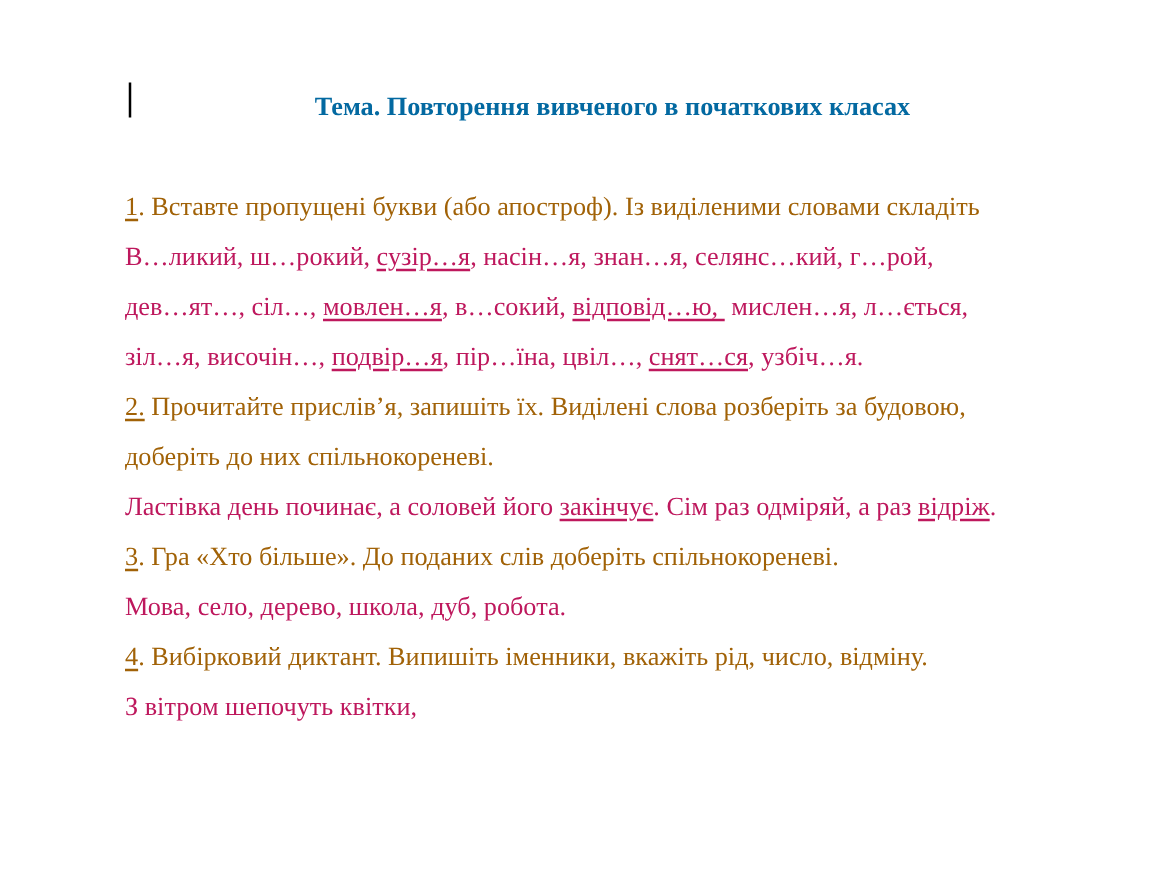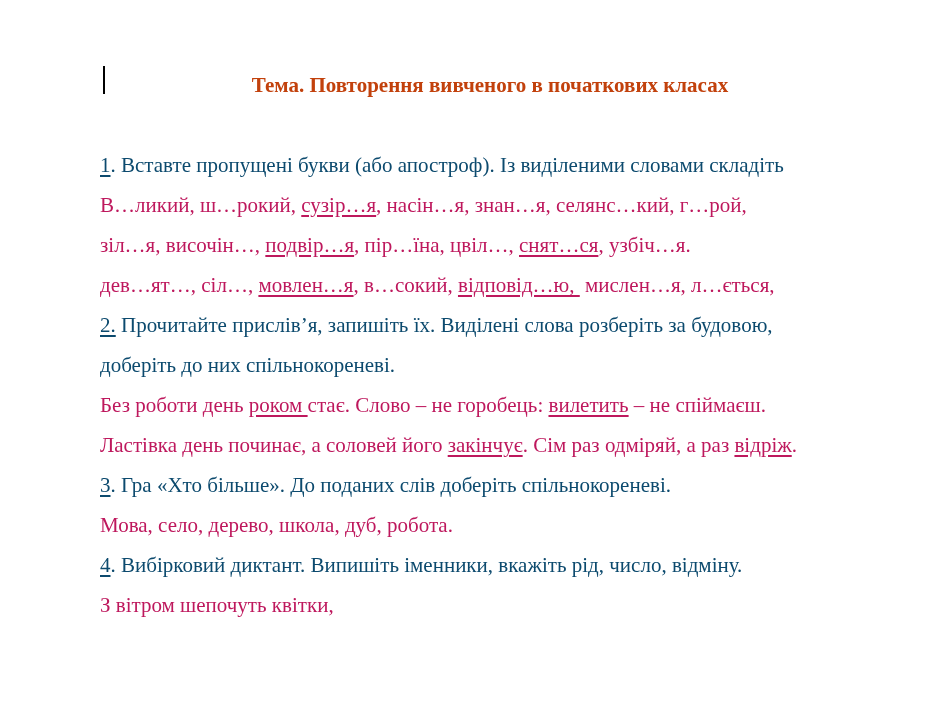--- a/index.html
+++ b/index.html
@@ -32,48 +32,47 @@
   .line {
     height: 40px;
     line-height: 40px;
     font-size: 21px;
     white-space: pre;
     color: #1a1a1a;
   }
   .title-line {
     font-weight: bold;
     text-align: center;
-    color: #c2410c;
+    color: #0369a1;
   }
   .empty-line {
     height: 40px;
   }
-  .line.purple { color: #0c4a6e; }
+  .line.purple { color: #a16207; }
   .line.black  { color: #be185d; }
   .u {
     text-decoration: underline;
     text-underline-offset: 3px;
   }
 </style>
 </head>
 <body>
 
 <div class="page">
   <div class="caret"></div>
   <div class="doc">
     <div class="line title-line">Тема. Повторення вивченого в початкових класах</div>
     <div class="empty-line"></div>
     <div id="lines">
         <div class="line purple"><span class="u">1</span><span>. Вставте пропущені букви (або апостроф). Із виділеними словами складіть</span></div>
         <div class="line black"><span>В…ликий, ш…рокий, </span><span class="u">сузір…я</span><span>, насін…я, знан…я, селянс…кий, г…рой,</span></div>
+        <div class="line black"><span>дев…ят…, сіл…, </span><span class="u">мовлен…я</span><span>, в…сокий, </span><span class="u">відповід…ю, </span><span> мислен…я, л…ється,</span></div>
         <div class="line black"><span>зіл…я, височін…, </span><span class="u">подвір…я</span><span>, пір…їна, цвіл…, </span><span class="u">снят…ся</span><span>, узбіч…я.</span></div>
-        <div class="line black"><span>дев…ят…, сіл…, </span><span class="u">мовлен…я</span><span>, в…сокий, </span><span class="u">відповід…ю, </span><span> мислен…я, л…ється,</span></div>
         <div class="line purple"><span class="u">2.</span><span> Прочитайте прислів’я, запишіть їх. Виділені слова розберіть за будовою,</span></div>
         <div class="line purple"><span>доберіть до них спільнокореневі.</span></div>
-        <div class="line black"><span>Без роботи день </span><span class="u">роком </span><span>стає. Слово – не горобець: </span><span class="u">вилетить</span><span> – не спіймаєш.</span></div>
         <div class="line black"><span>Ластівка день починає, а соловей його </span><span class="u">закінчує</span><span>. Сім раз одміряй, а раз </span><span class="u">відріж</span><span>.</span></div>
         <div class="line purple"><span class="u">3</span><span>. Гра «Хто більше». До поданих слів доберіть спільнокореневі.</span></div>
         <div class="line black"><span>Мова, село, дерево, школа, дуб, робота.</span></div>
         <div class="line purple"><span class="u">4</span><span>. Вибірковий диктант. Випишіть іменники, вкажіть рід, число, відміну.</span></div>
         <div class="line black"><span>З вітром шепочуть квітки,</span></div>
       </div>
   </div>
 </div>
 
 </body></html>

